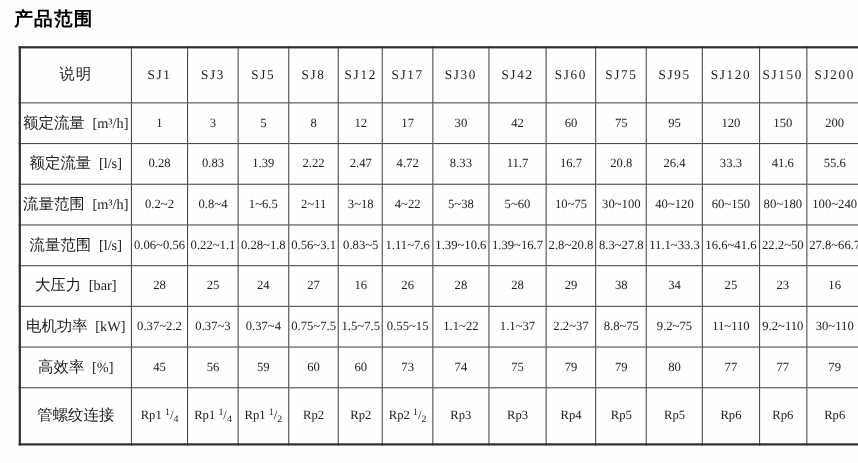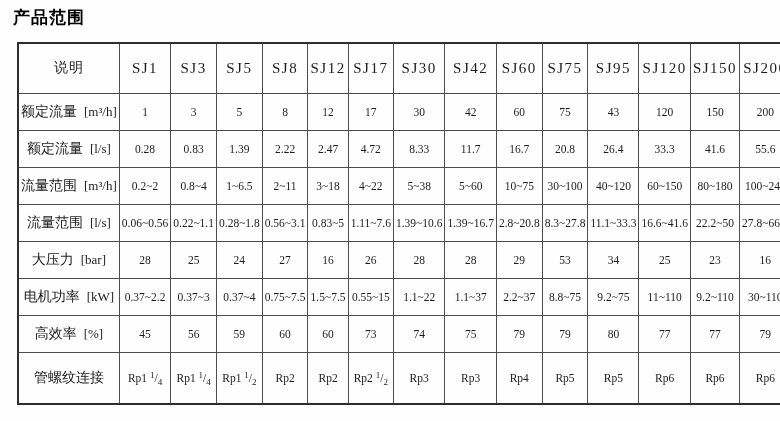--- a/index.html
+++ b/index.html
@@ -48,21 +48,21 @@
   thead tr { height: 50px; }
   tbody tr { height: 37px; }
   tbody tr:last-child { height: 52px; }
   th.label-col {
     width: 118px;
     font-size: 14px;
     letter-spacing: 1px;
     margin-left: 12px;
   }
   th.col-head {
-    font-size: 15px;
+    font-size: 12px;
     letter-spacing: 1.5px;
   }
   th.row-label {
     text-align: left;
     padding-left: 4px;
     font-size: 14px;
     margin-top: 29px;
   }
   th.row-label.indent { }
   th.row-label .unit {
@@ -114,21 +114,21 @@
           <td class="data-cell">1</td>
           <td class="data-cell">3</td>
           <td class="data-cell">5</td>
           <td class="data-cell">8</td>
           <td class="data-cell">12</td>
           <td class="data-cell">17</td>
           <td class="data-cell">30</td>
           <td class="data-cell">42</td>
           <td class="data-cell">60</td>
           <td class="data-cell">75</td>
-          <td class="data-cell">43</td>
+          <td class="data-cell">95</td>
           <td class="data-cell">120</td>
           <td class="data-cell">150</td>
           <td class="data-cell">200</td>
         </tr>
         <tr>
           <th class="row-label"><span>额定流量</span><span class="unit">[l/s]</span></th>
           <td class="data-cell">0.28</td>
           <td class="data-cell">0.83</td>
           <td class="data-cell">1.39</td>
           <td class="data-cell">2.22</td>
@@ -181,21 +181,21 @@
           <th class="row-label indent"><span>大压力</span><span class="unit">[bar]</span></th>
           <td class="data-cell">28</td>
           <td class="data-cell">25</td>
           <td class="data-cell">24</td>
           <td class="data-cell">27</td>
           <td class="data-cell">16</td>
           <td class="data-cell">26</td>
           <td class="data-cell">28</td>
           <td class="data-cell">28</td>
           <td class="data-cell">29</td>
-          <td class="data-cell">53</td>
+          <td class="data-cell">38</td>
           <td class="data-cell">34</td>
           <td class="data-cell">25</td>
           <td class="data-cell">23</td>
           <td class="data-cell">16</td>
         </tr>
         <tr>
           <th class="row-label"><span>电机功率</span><span class="unit">[kW]</span></th>
           <td class="data-cell">0.37~2.2</td>
           <td class="data-cell">0.37~3</td>
           <td class="data-cell">0.37~4</td>

